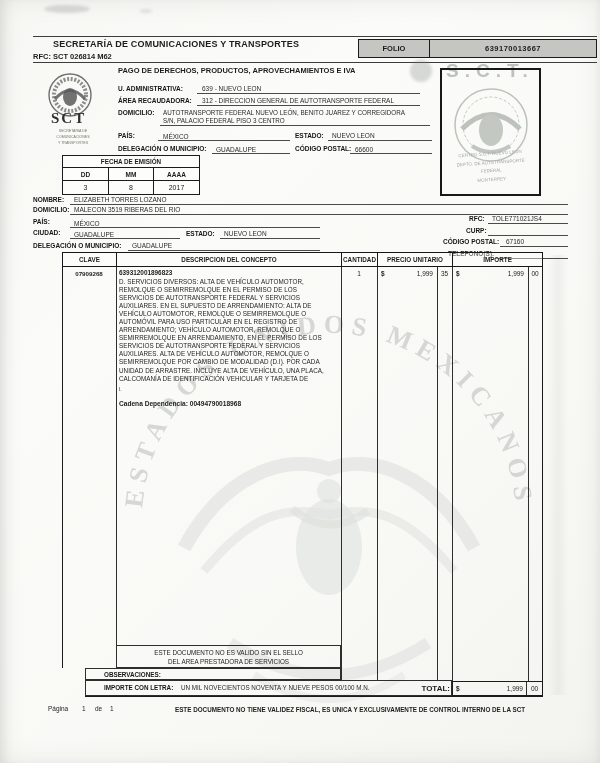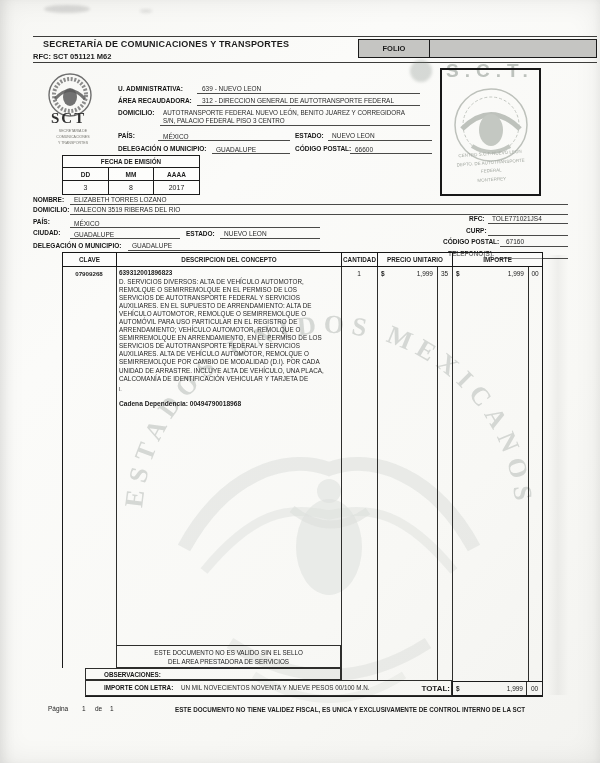--- a/index.html
+++ b/index.html
@@ -54,26 +54,28 @@
       <path d="M92,268 C140,210 175,202 217,212 C259,202 294,210 342,268" stroke="#c6cbc7" stroke-width="9" fill="none" opacity=".5"></path>
       <ellipse cx="217" cy="244" rx="33" ry="48" fill="#c3c8c4" opacity=".55"></ellipse>
       <circle cx="217" cy="188" r="12" fill="#c3c8c4" opacity=".55"></circle>
       <path d="M180,206 Q217,236 256,208" stroke="#c1c6c2" stroke-width="8" fill="none" opacity=".55"></path>
       <path d="M118,340 Q217,404 316,340" stroke="#c3c8c4" stroke-width="12" fill="none" opacity=".5"></path>
       <path d="M142,372 Q217,420 292,372" stroke="#c9cec9" stroke-width="8" fill="none" opacity=".45"></path>
     </g>
   </svg>
 
   <div class="abs thinline" style="left:33px;top:36px;width:564px;"></div>
-  <div class="abs" style="left:43px;top:39px;font-size:9px;font-weight:bold;letter-spacing:.2px;">SECRETARÍA DE COMUNICACIONES Y TRANSPORTES</div>
-  <div class="abs" style="left:33px;top:52px;font-size:7.5px;font-weight:bold;">RFC: SCT 051121 M62</div>
+  <div class="abs" style="left:53px;top:39px;font-size:9px;font-weight:bold;letter-spacing:.2px;">SECRETARÍA DE COMUNICACIONES Y TRANSPORTES</div>
+  <div class="abs" style="left:33px;top:52px;font-size:7.5px;font-weight:bold;">RFC: SCT 026814 M62</div>
   <div class="abs foliobox" style="left:358px;top:39px;width:239px;height:19px;box-sizing:border-box;">
     <div class="cell1">FOLIO</div>
+    <div class="cell2">639170013667</div>
   </div>
   <div class="abs thinline" style="left:33px;top:62px;width:564px;"></div>
+  <div class="abs" style="left:118px;top:66px;font-size:7.5px;font-weight:bold;">PAGO DE DERECHOS, PRODUCTOS, APROVECHAMIENTOS E IVA</div>
 
   <svg class="abs" style="left:47px;top:72px;" width="46" height="46" viewBox="0 0 46 46">
     <circle cx="23" cy="23" r="21" stroke="#565656" stroke-width="1.4" fill="none" opacity=".85"></circle>
     <circle cx="23" cy="23" r="16" stroke="#5e5e5e" stroke-width="4" fill="none" stroke-dasharray="2,1.6" opacity=".7"></circle>
     <path d="M8,27 Q23,10 38,27" stroke="#525252" stroke-width="3" fill="none" opacity=".8"></path>
     <ellipse cx="23" cy="25" rx="7" ry="9" fill="#5a5a5a" opacity=".85"></ellipse>
   </svg>
   <div class="abs" style="left:51px;top:110px;font-family:'Liberation Serif',serif;font-size:15px;font-weight:bold;letter-spacing:2px;color:#303030;">SCT</div>
   <div class="abs c" style="left:38px;top:129px;width:70px;font-size:3.6px;color:#76756f;line-height:1.6;">
     <span style="display:block;">SECRETARÍA DE</span>

